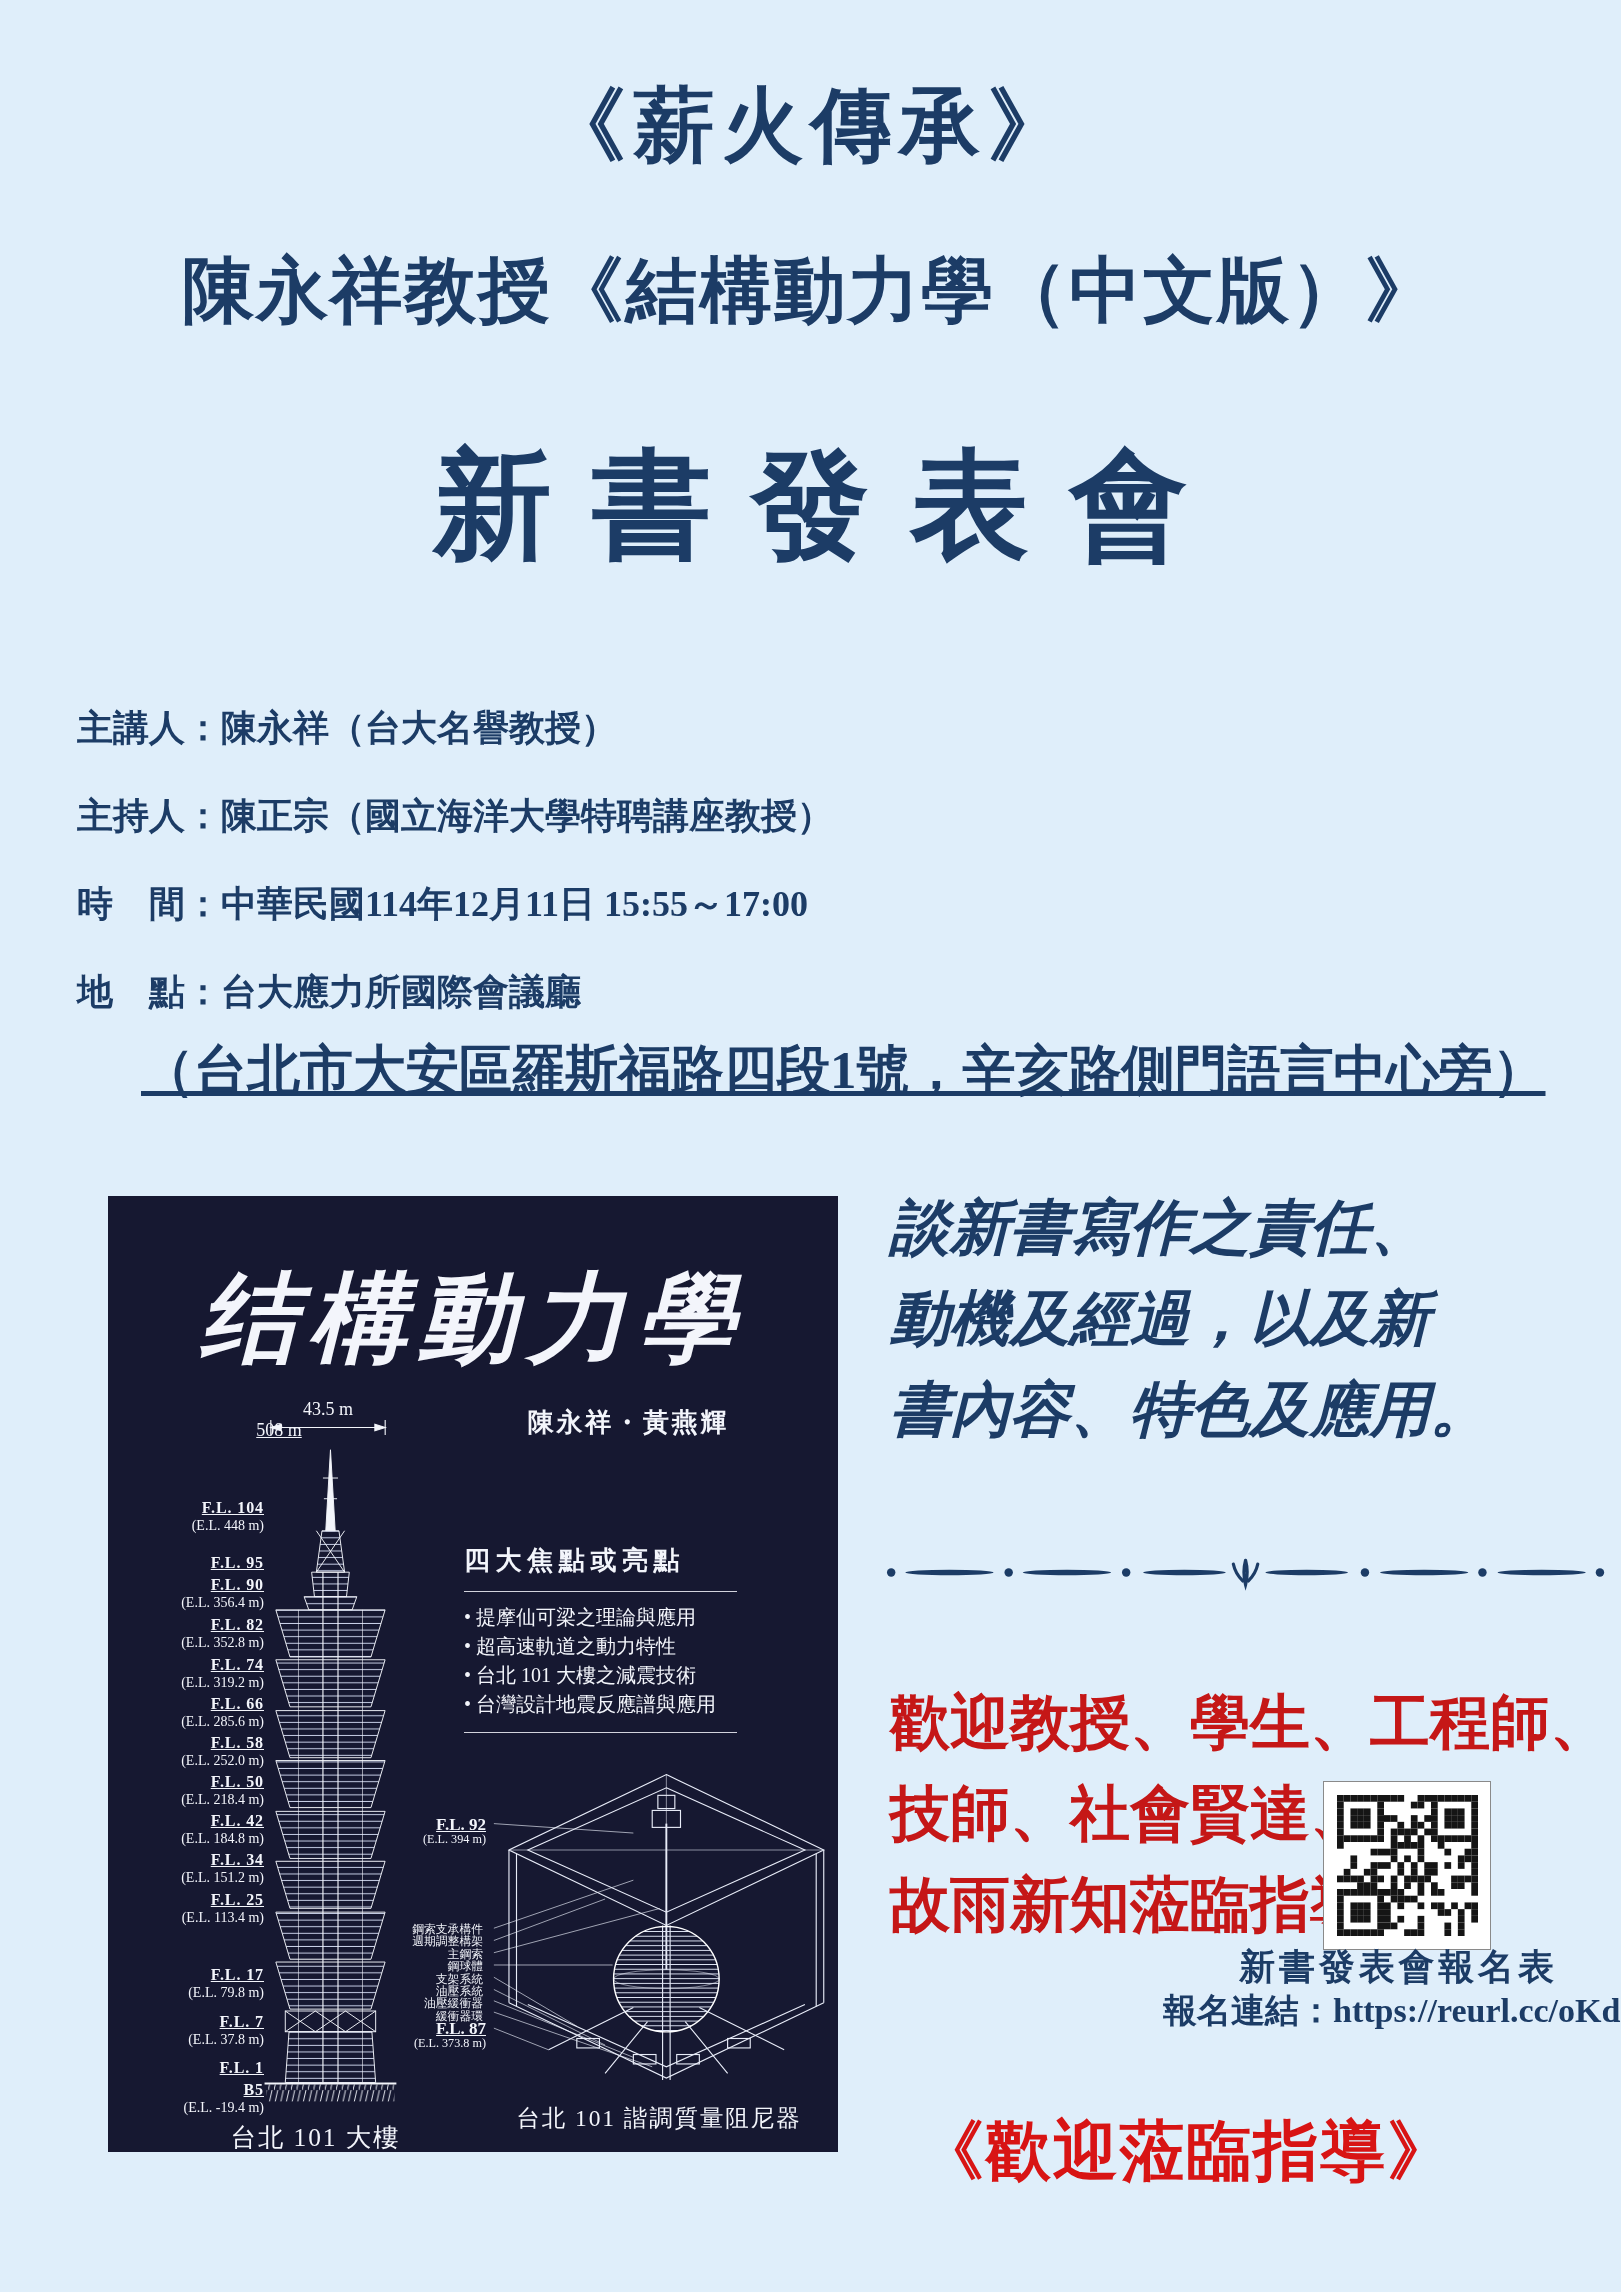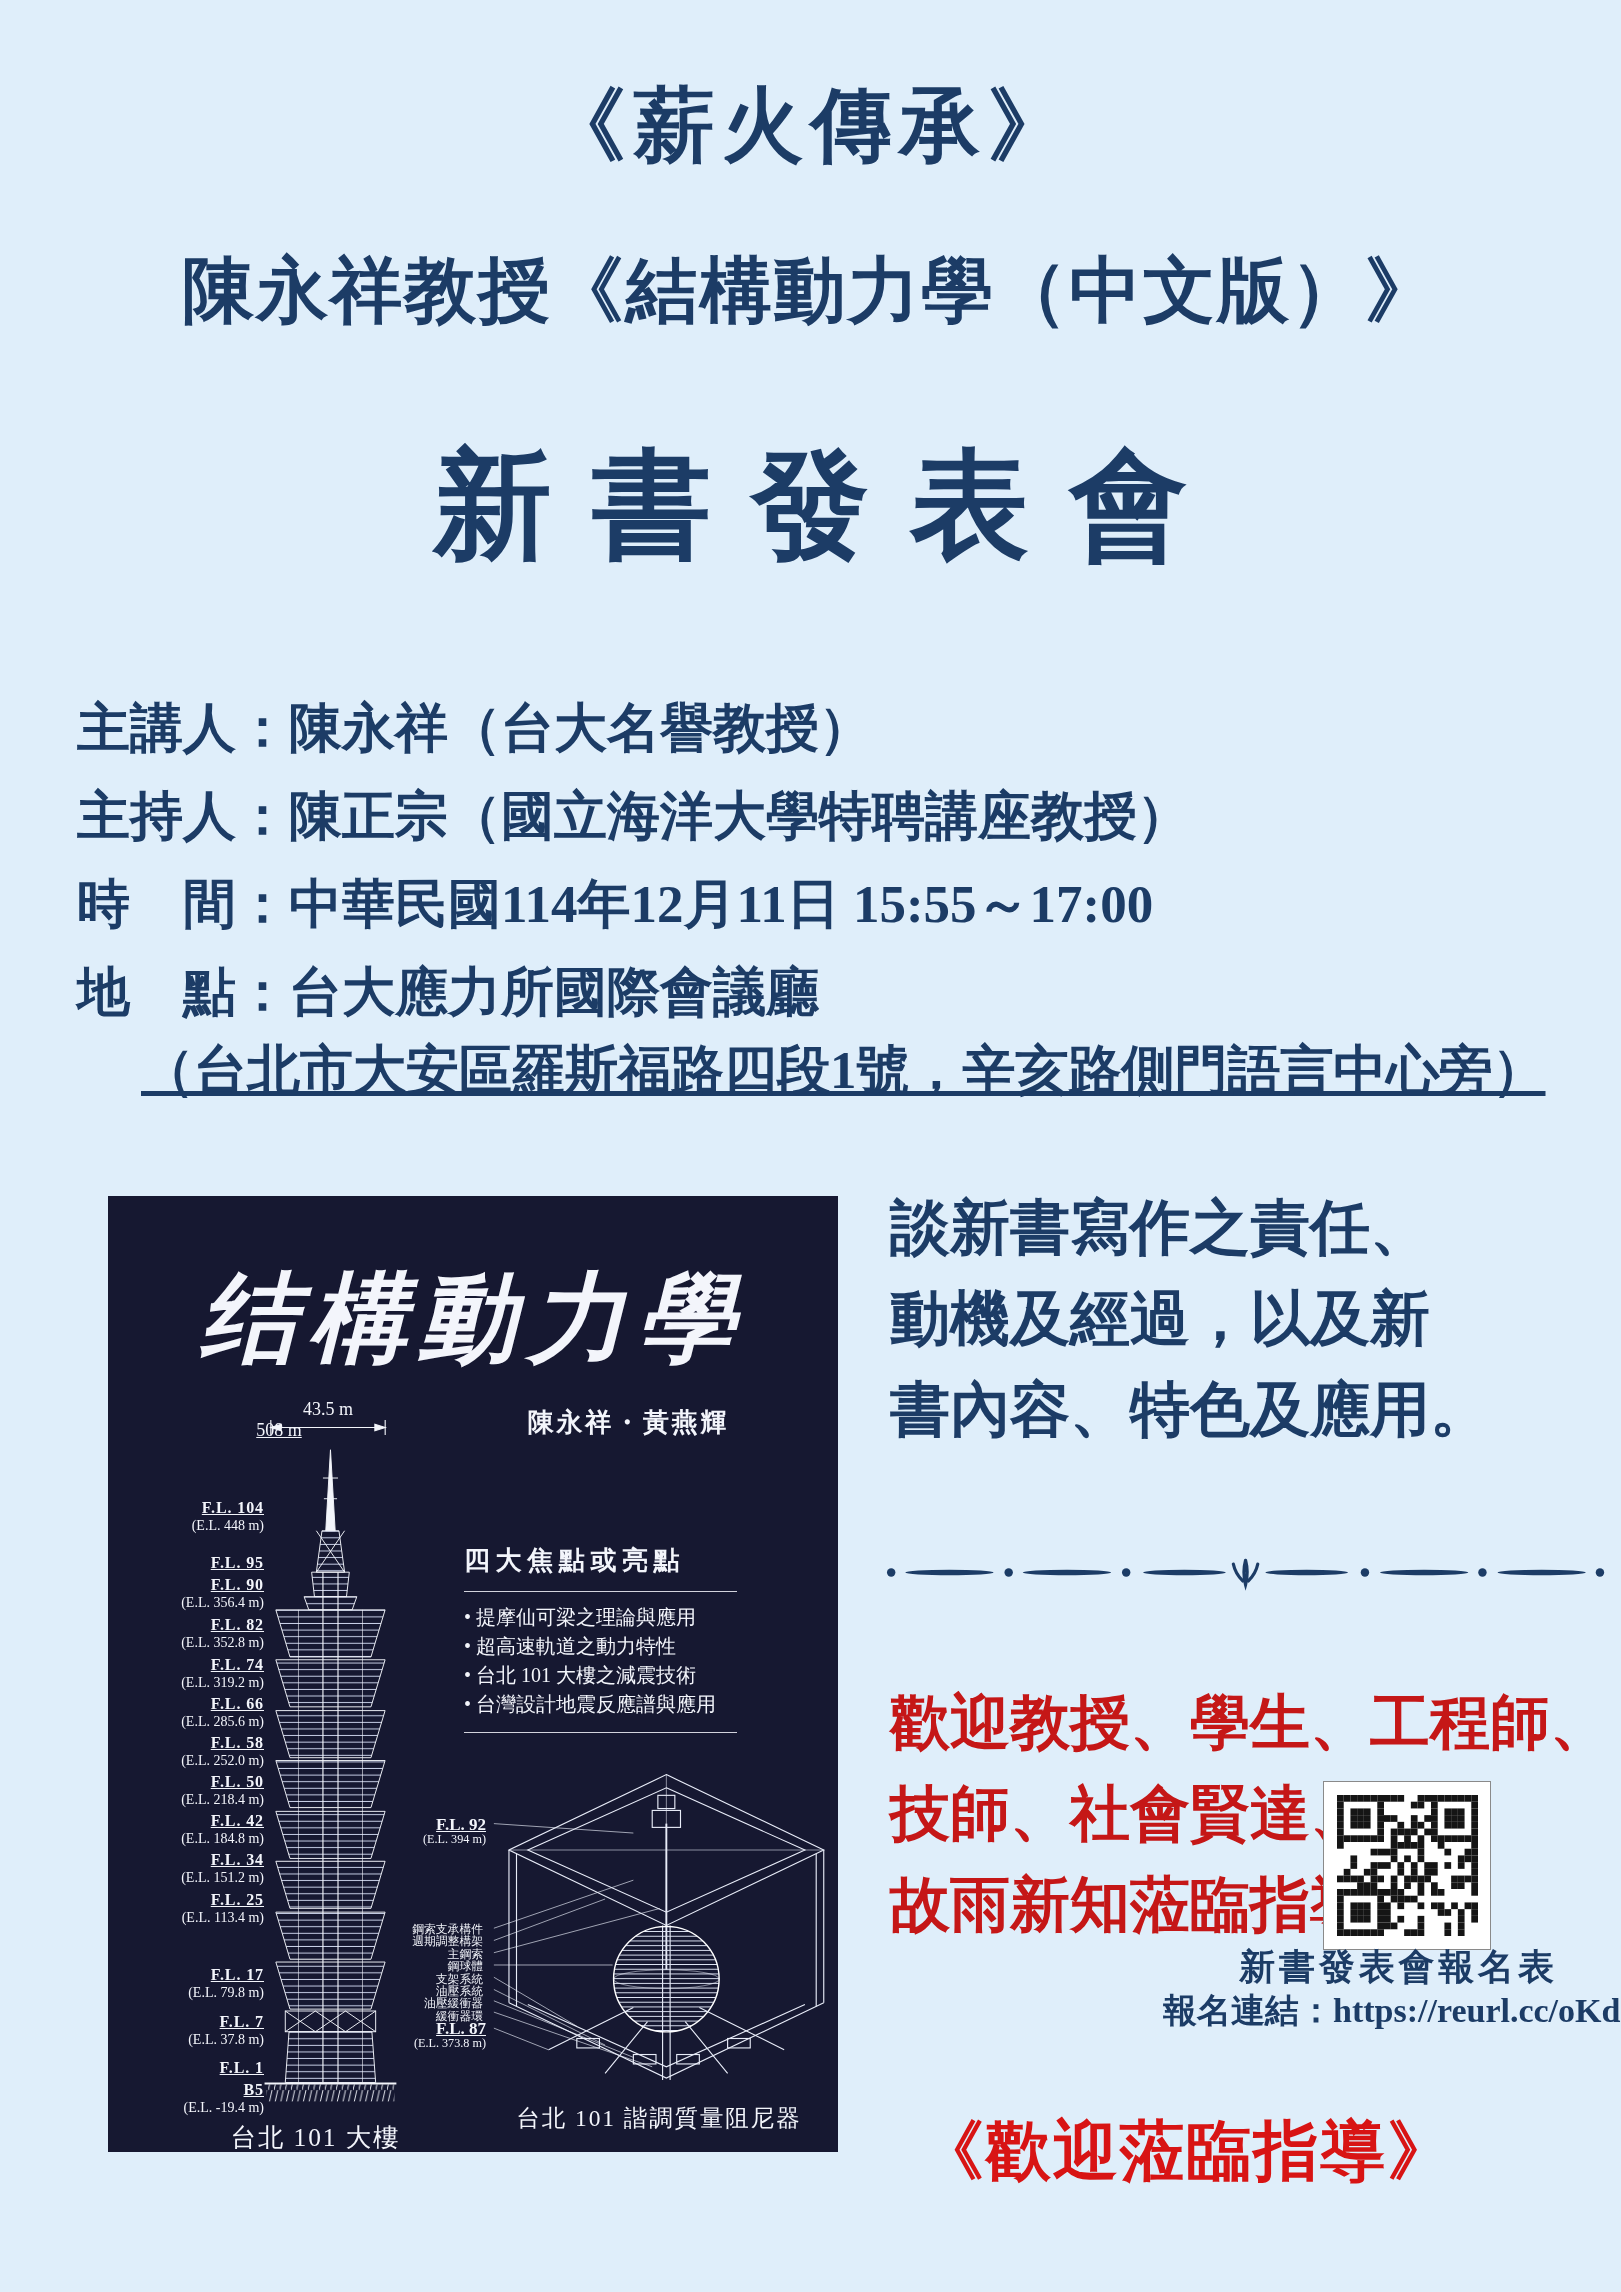--- a/index.html
+++ b/index.html
@@ -12,21 +12,21 @@
   .page{position:relative;width:1621px;height:2293px;margin:0 auto;background:var(--bg);overflow:hidden;}
 
   
   .ct{position:absolute;left:0;width:100%;text-align:center;color:var(--navy);font-weight:700;white-space:nowrap;}
   .t1{top:72px;font-size:81px;letter-spacing:7.5px;}
   .t2{top:243px;font-size:72px;letter-spacing:1.9px;}
   .t3{top:426px;font-size:119px;letter-spacing:40px;padding-left:40px;}
 
   
   .info{position:absolute;left:77px;top:684px;color:var(--navy);}
-  .info-line{font-size:53px;font-weight:700;line-height:88px;white-space:nowrap;}
+  .info-line{font-size:36px;font-weight:700;line-height:88px;white-space:nowrap;}
   .addr{font-size:53px;line-height:68px;margin-left:64px;text-decoration:underline;}
 
   
   .cover{position:absolute;left:108px;top:1196px;width:730px;height:956px;background:var(--cover_bg);color:var(--cover_ink);overflow:hidden;}
   .cv-title{position:absolute;top:58px;left:0;width:100%;text-align:center;font-size:98px;font-weight:700;font-style:italic;letter-spacing:11.3px;white-space:nowrap;}
   .cv-authors{position:absolute;left:384px;top:209px;width:273px;text-align:center;font-size:26px;font-weight:600;letter-spacing:2.8px;white-space:nowrap;}
   .d508{position:absolute;left:141px;top:224px;width:60px;text-align:center;font-size:18px;text-decoration:underline;}
   .d435{position:absolute;left:158px;top:203px;width:124px;text-align:center;}
   .d435-label{font-size:18px;line-height:21px;}
   .d435-arrow{display:block;width:124px;height:15px;}
@@ -42,21 +42,21 @@
   .tmd{position:absolute;left:384px;top:571px;width:344px;height:330px;}
   .tmdfl{position:absolute;left:237px;width:141px;text-align:right;line-height:15px;}
   .tmdfl .fl{font-size:17px;font-weight:700;text-decoration:underline;}
   .tmdfl .el{font-size:12.2px;}
   .tmdparts{position:absolute;left:234px;top:727px;width:141px;text-align:right;font-size:11.8px;line-height:12.4px;}
   .cap{position:absolute;text-align:center;letter-spacing:1.9px;}
   .cap-tower{left:85px;top:925px;width:245px;font-size:25.4px;}
   .cap-tmd{left:377px;top:906px;width:348px;font-size:23.5px;}
 
   
-  .talk{position:absolute;left:890px;top:1183px;color:var(--navy);font-size:60px;font-weight:700;line-height:91px;white-space:nowrap;}
+  .talk{position:absolute;left:890px;top:1183px;color:var(--navy);font-size:60px;font-weight:700;line-height:91px;white-space:nowrap;font-style:italic;}
   .divider{position:absolute;left:883px;top:1549px;width:727px;height:47px;}
   .welcome{position:absolute;left:890px;top:1678px;color:var(--red);font-size:60px;font-weight:700;line-height:91px;white-space:nowrap;}
   .qr{position:absolute;left:1323px;top:1781px;width:168px;height:169px;background:#ffffff;border:0.9px solid #8a8a8a;display:flex;align-items:center;justify-content:center;}
   .qr svg{width:141px;height:141px;}
   .qrcap{position:absolute;left:1163px;top:1945px;width:471px;text-align:center;color:var(--navy);font-weight:700;line-height:44px;}
   .qrcap .l1{font-size:36px;letter-spacing:3.8px;}
   .qrcap .l2{font-size:34px;white-space:nowrap;}
   .closing{position:absolute;left:838px;top:2107px;width:697px;text-align:center;font-size:65px;font-weight:700;color:var(--red2);letter-spacing:1.9px;white-space:nowrap;}
 </style>
 </head>

